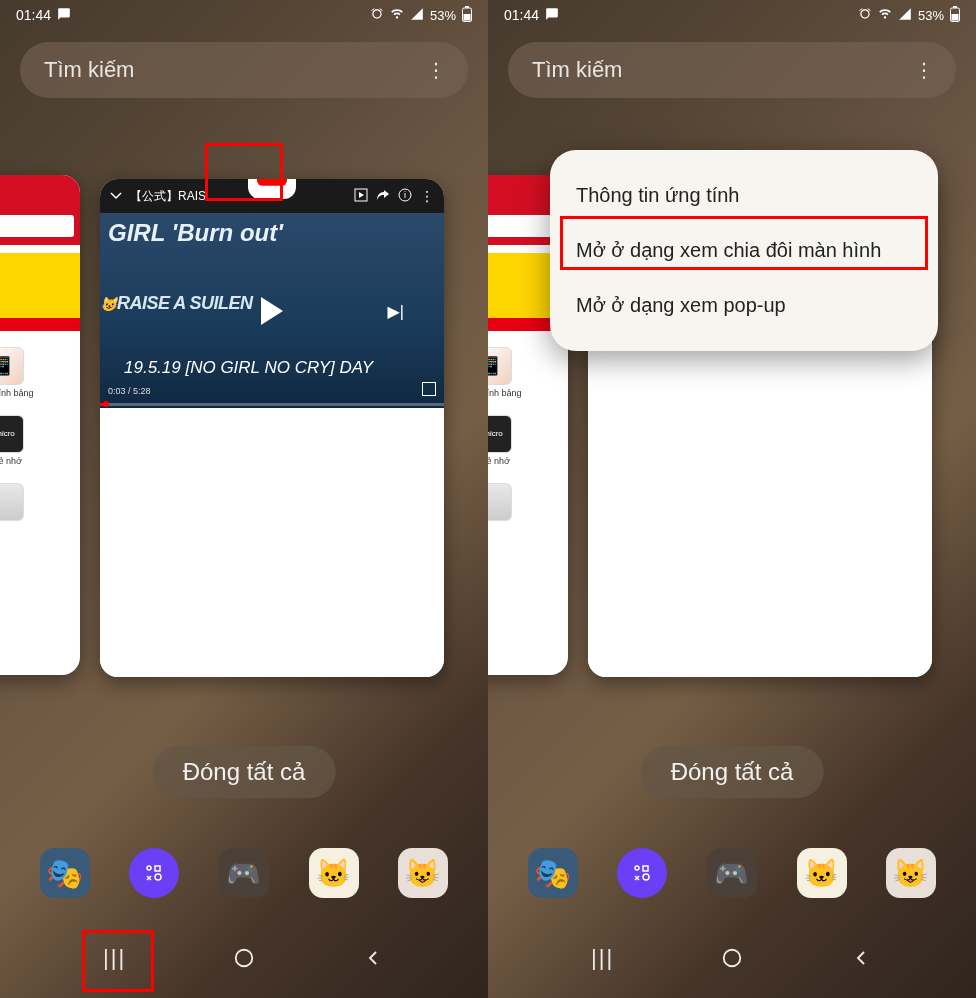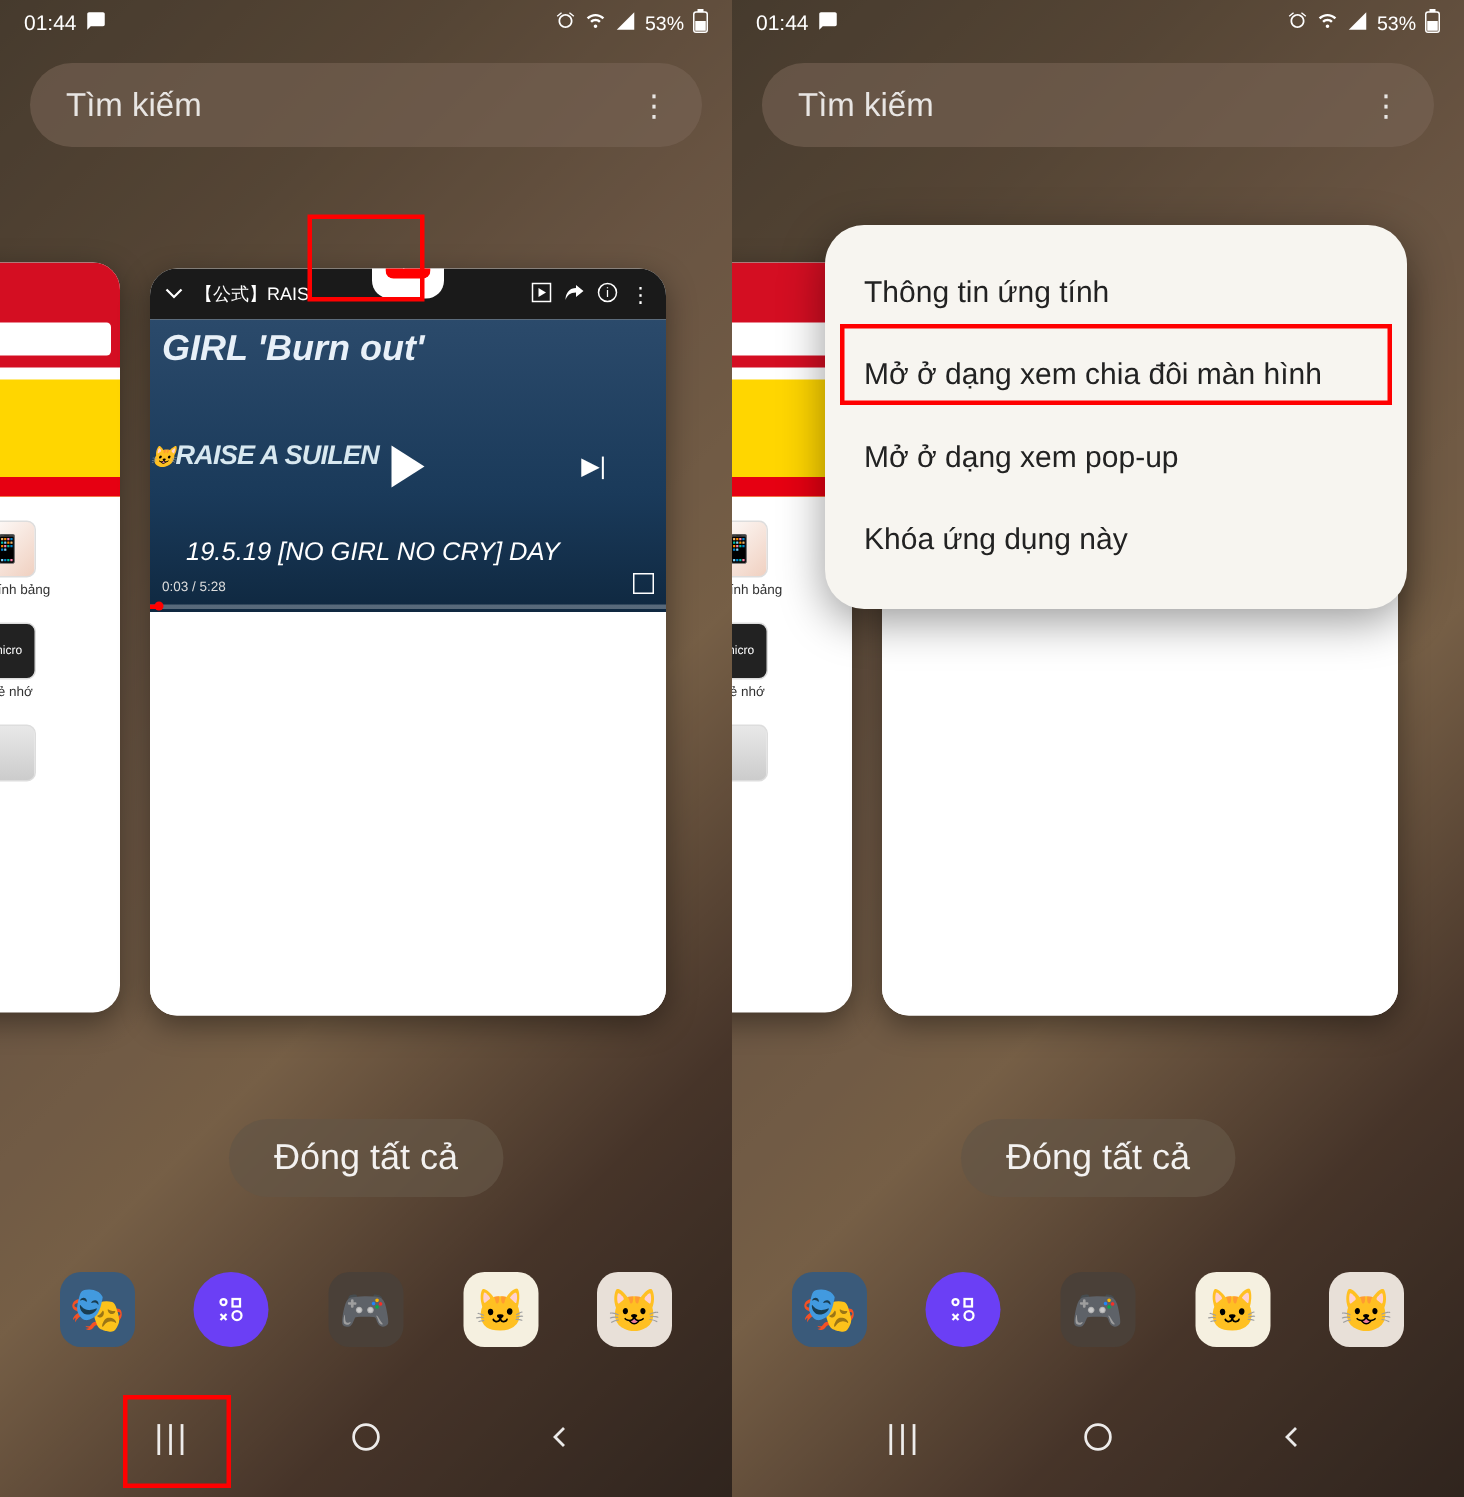--- a/index.html
+++ b/index.html
@@ -530,21 +530,20 @@
     <div class="card card-yt">
       <div style="height:230px;background:#fff;"></div>
       <div class="yt-body"></div>
     </div>
   </div>
 
   <div class="context-menu">
     <div class="menu-item">Thông tin ứng tính</div>
     <div class="menu-item">Mở ở dạng xem chia đôi màn hình</div>
     <div class="menu-item">Mở ở dạng xem pop-up</div>
-    <div class="menu-item">Khóa ứng dụng này</div>
     <div class="menu-highlight" style="top:66px; left:10px; right:10px; height:54px;"></div>
   </div>
 
   <div class="close-all">Đóng tất cả</div>
 
   <div class="dock">
     <div class="dock-icon d1">
         <span style="font-size:30px">🎭</span>
       </div>
     <div class="dock-icon d2">

